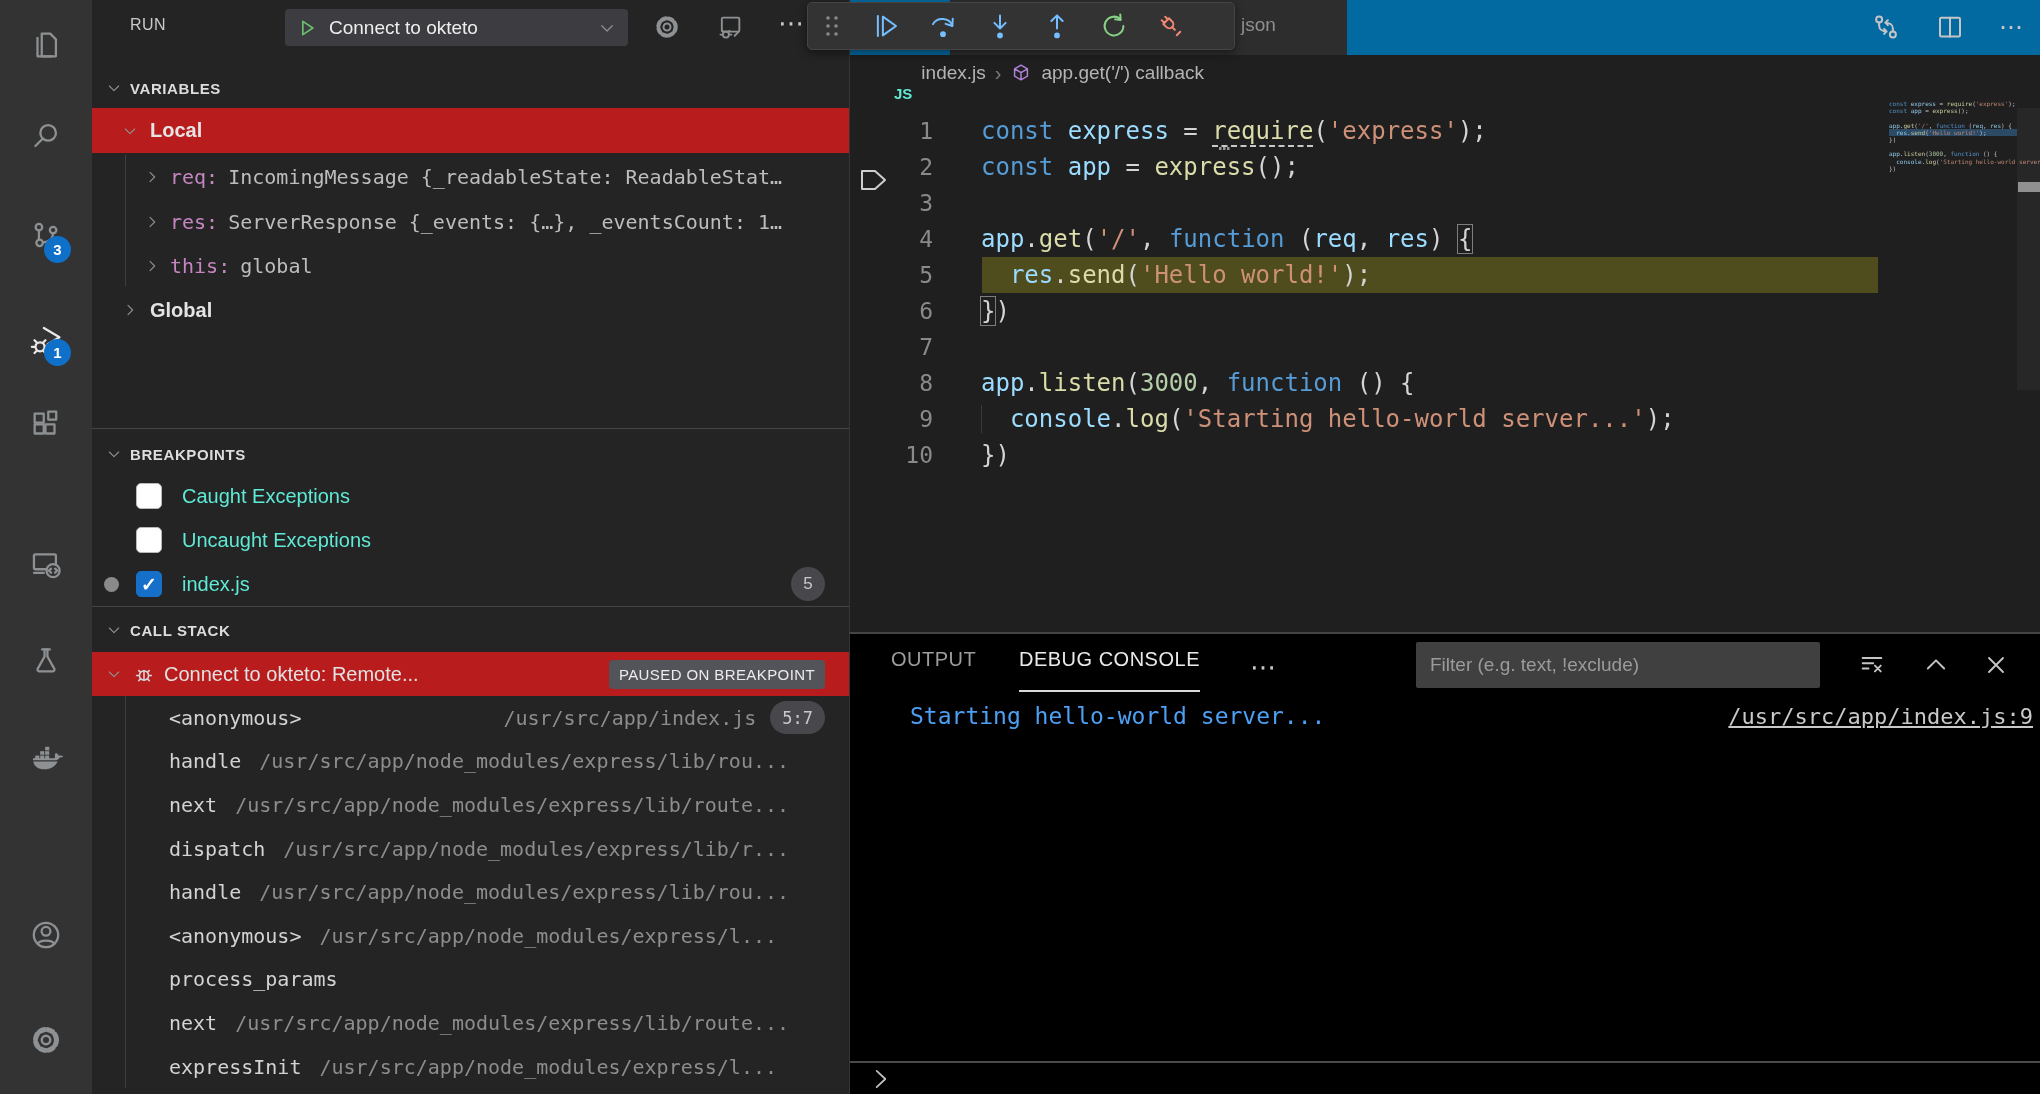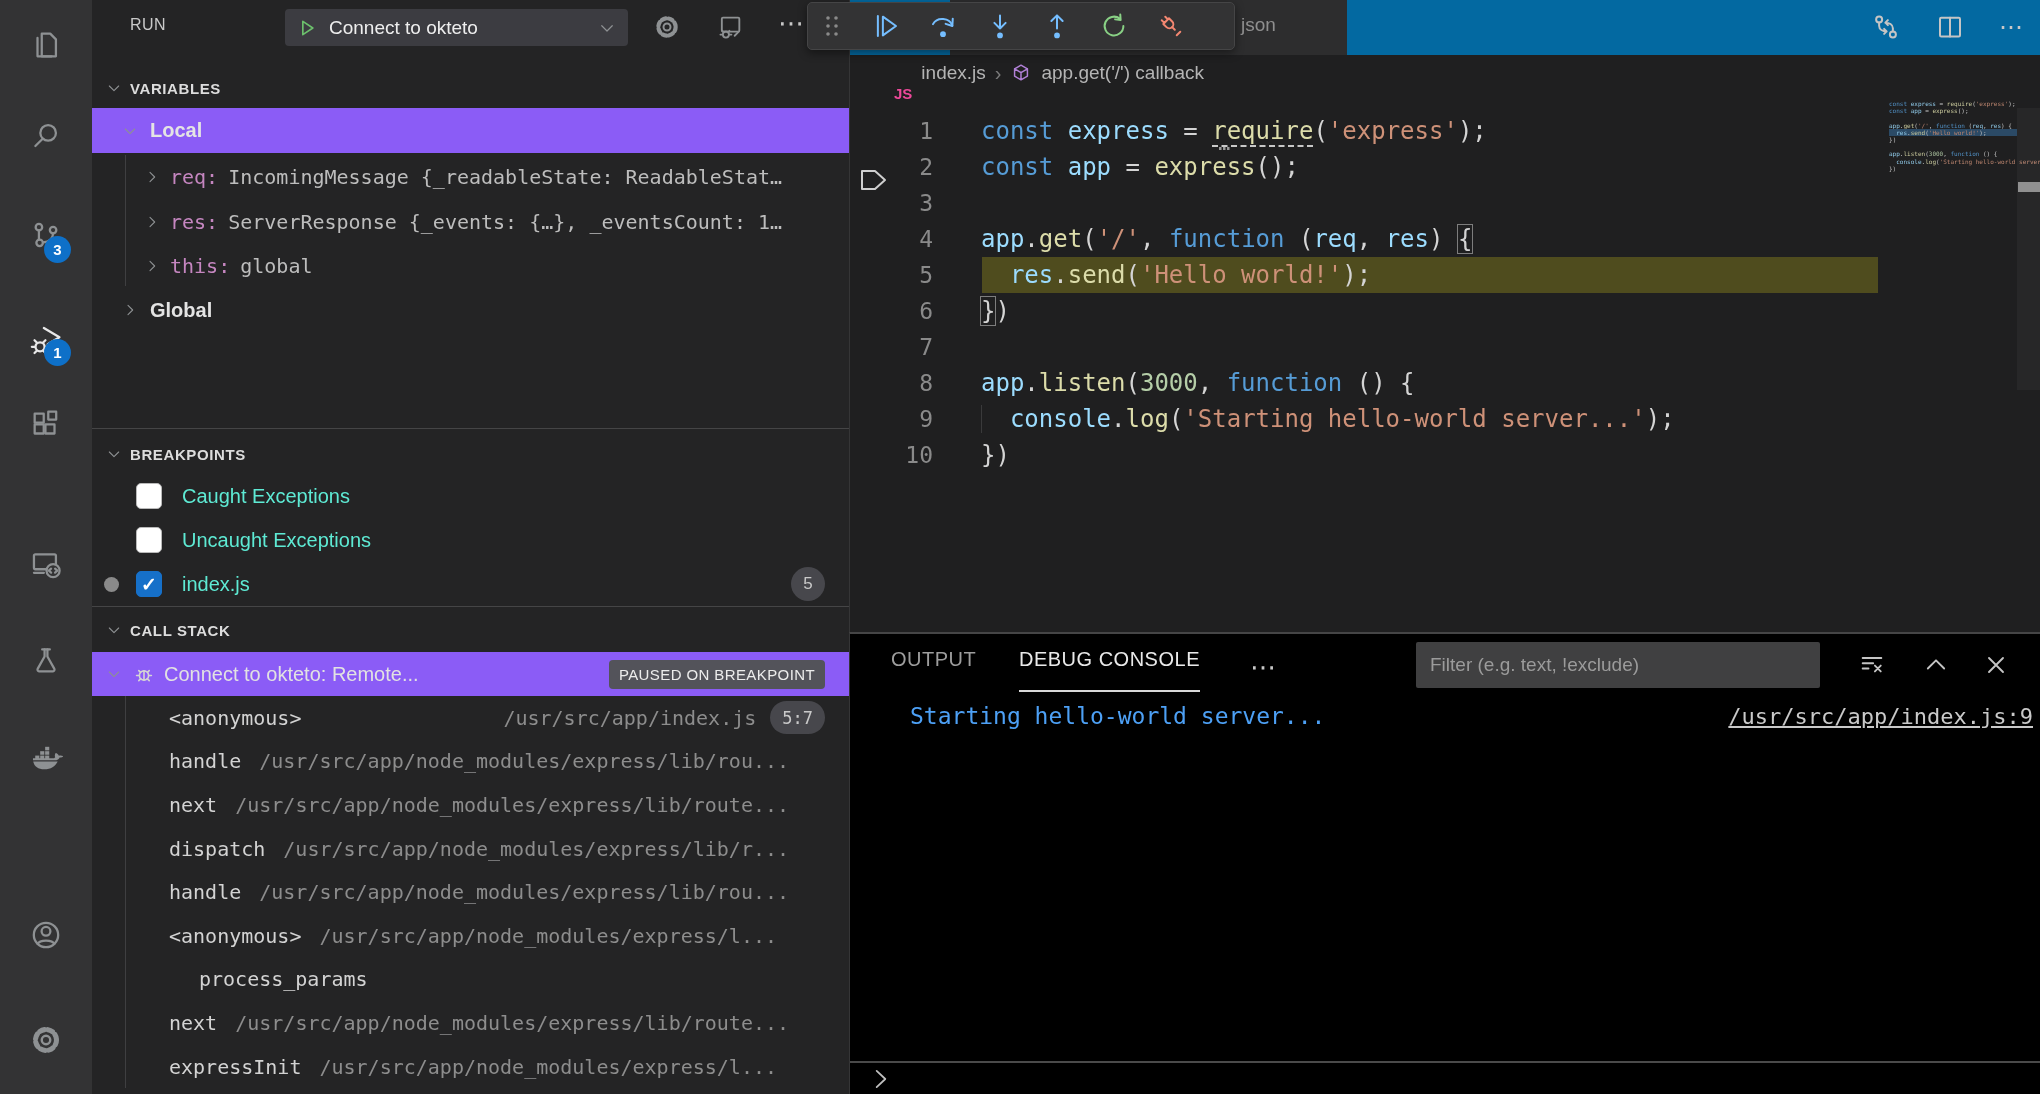--- a/index.html
+++ b/index.html
@@ -26,21 +26,21 @@
   #launch-select .lbl{font-size:19px;color:#eeeeee;margin-left:12px;flex:1;}
   .hdr-ico{position:absolute;top:13px;}
   .dots{color:#c8c8c8;font-size:26px;letter-spacing:2px;}
 
   .sect-divider{position:absolute;left:0;width:757px;height:1px;background:#454546;}
   .sect-header{position:absolute;left:0;width:757px;height:36px;display:flex;align-items:center;}
   .sect-header .chev{margin-left:14px;}
   .sect-header .s-lbl{font-size:15px;font-weight:bold;color:#dddddd;letter-spacing:.6px;margin-left:8px;}
 
   .row{position:absolute;left:0;width:757px;display:flex;align-items:center;}
-  .row.sel{background:#8b5cf6;}
+  .row.sel{background:#b91c1c;}
   .scope-lbl{font-size:20px;font-weight:bold;color:#e4e4e4;}
   .var-name{color:#c586c0;font-size:20px;}
   .var-val{color:#bdbdbd;font-size:20px;margin-left:10px;white-space:nowrap;overflow:hidden;}
   .guide{position:absolute;width:1px;background:#3f3f41;}
 
   .cb{width:26px;height:26px;border-radius:5px;background:#ffffff;border:1px solid #b9b9b9;
       box-sizing:border-box;display:flex;align-items:center;justify-content:center;}
   .cb.on{background:#1670c9;border-color:#1670c9;color:#fff;font-size:19px;font-weight:bold;}
   .bp-lbl{font-size:20px;color:#5eead4;margin-left:20px;}
   .bp-dot{position:absolute;left:12px;width:15px;height:15px;border-radius:50%;background:#8a8a8a;}
@@ -55,21 +55,21 @@
 
   
   #editor{position:absolute;left:849px;top:0;width:1191px;height:632px;background:#1f1f20;border-left:1px solid #353536;box-sizing:border-box;}
   #tabbar{position:absolute;left:0;top:0;width:1191px;height:55px;background:#0369a1;}
   #tab-json{position:absolute;left:100px;top:0;width:397px;height:55px;background:#2d2d2e;}
   #tab-json .t-lbl{position:absolute;left:291px;top:14px;font-size:19px;color:#8f8f8f;}
   #editor-actions{position:absolute;right:16px;top:12px;display:flex;gap:34px;}
   #breadcrumb{position:absolute;left:44px;top:55px;height:36px;display:flex;align-items:center;gap:9px;}
   .bc-txt{font-size:19px;color:#b4b4b4;}
   .bc-sep{font-size:20px;color:#7c7c7c;}
-  #js-badge{color:#ec4899;font-size:15px;font-weight:bold;margin-top:40px;}
+  #js-badge{color:#5eead4;font-size:15px;font-weight:bold;margin-top:40px;}
 
   #code{position:absolute;left:0;top:95px;width:1191px;padding-top:18px;}
   .cl{position:relative;height:36px;line-height:36px;white-space:pre;}
   .cl .ln{position:absolute;left:0;width:83px;text-align:right;color:#8a8a8a;font-size:23px;}
   .cl .ct{position:absolute;left:131px;font-size:24px;color:#d4d4d4;}
   .cl .hl{position:absolute;left:132px;top:0;width:896px;height:36px;background:#4f4c1e;}
   .kw{color:#569cd6;} .vr{color:#9cdcfe;} .fn{color:#dcdcaa;} .st{color:#ce9178;}
   .nu{color:#b5cea8;} .pl{color:#d4d4d4;}
   .bx{box-shadow:0 0 0 1px #7d7d7d;}
   .ig{box-shadow:inset 1px 0 0 #3a3a3b;}
@@ -325,21 +325,21 @@
         </div>
         <div class="row mono" style="top: 870.4px; height: 43.6px;">
           <span class="frame-name" style="margin-left: 77px;">handle</span>
           <span class="frame-path">/usr/src/app/node_modules/express/lib/rou...</span>
         </div>
         <div class="row mono" style="top: 914px; height: 43.6px;">
           <span class="frame-name" style="margin-left: 77px;">&lt;anonymous&gt;</span>
           <span class="frame-path">/usr/src/app/node_modules/express/l...</span>
         </div>
         <div class="row mono" style="top: 957.6px; height: 43.6px;">
-          <span class="frame-name" style="margin-left: 107px;">process_params</span>
+          <span class="frame-name" style="margin-left: 77px;">process_params</span>
         </div>
         <div class="row mono" style="top: 1001.2px; height: 43.6px;">
           <span class="frame-name" style="margin-left: 77px;">next</span>
           <span class="frame-path">/usr/src/app/node_modules/express/lib/route...</span>
         </div>
         <div class="row mono" style="top: 1044.8px; height: 43.6px;">
           <span class="frame-name" style="margin-left: 77px;">expressInit</span>
           <span class="frame-path">/usr/src/app/node_modules/express/l...</span>
         </div>
       </div>

